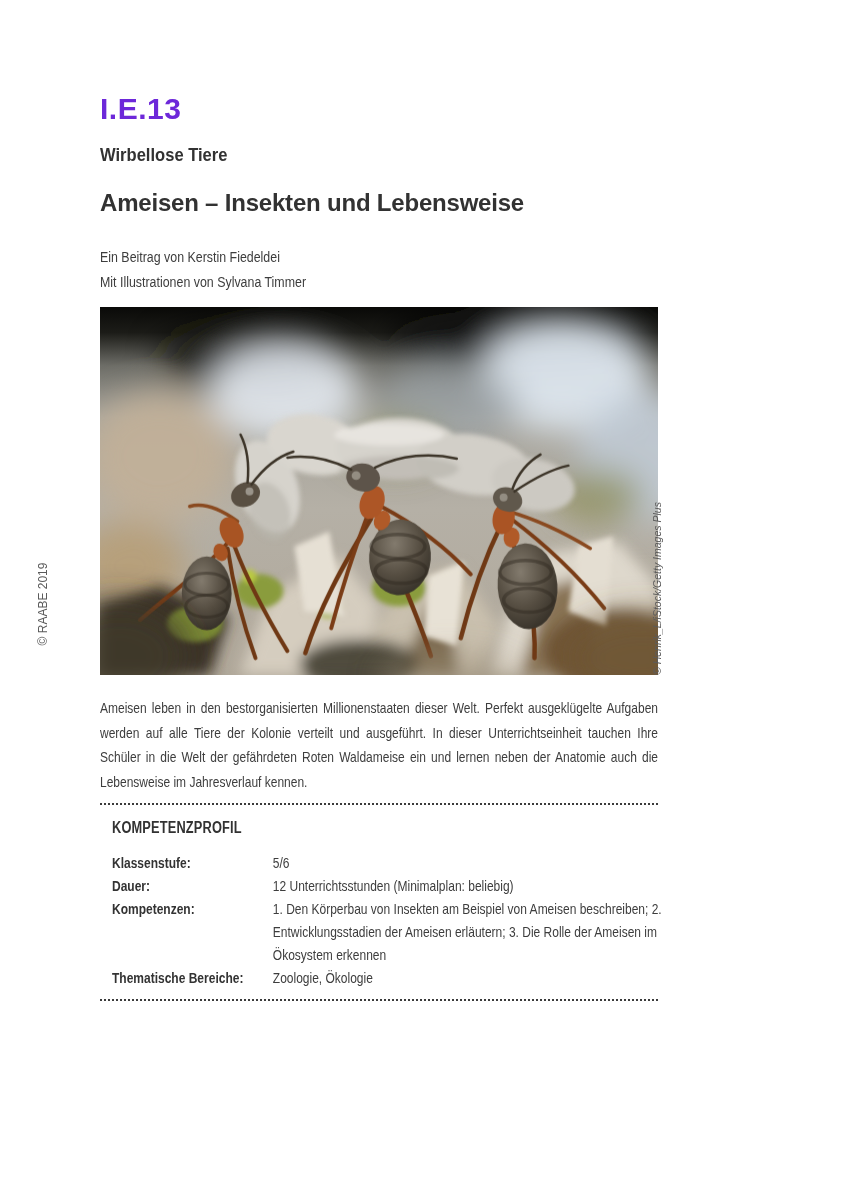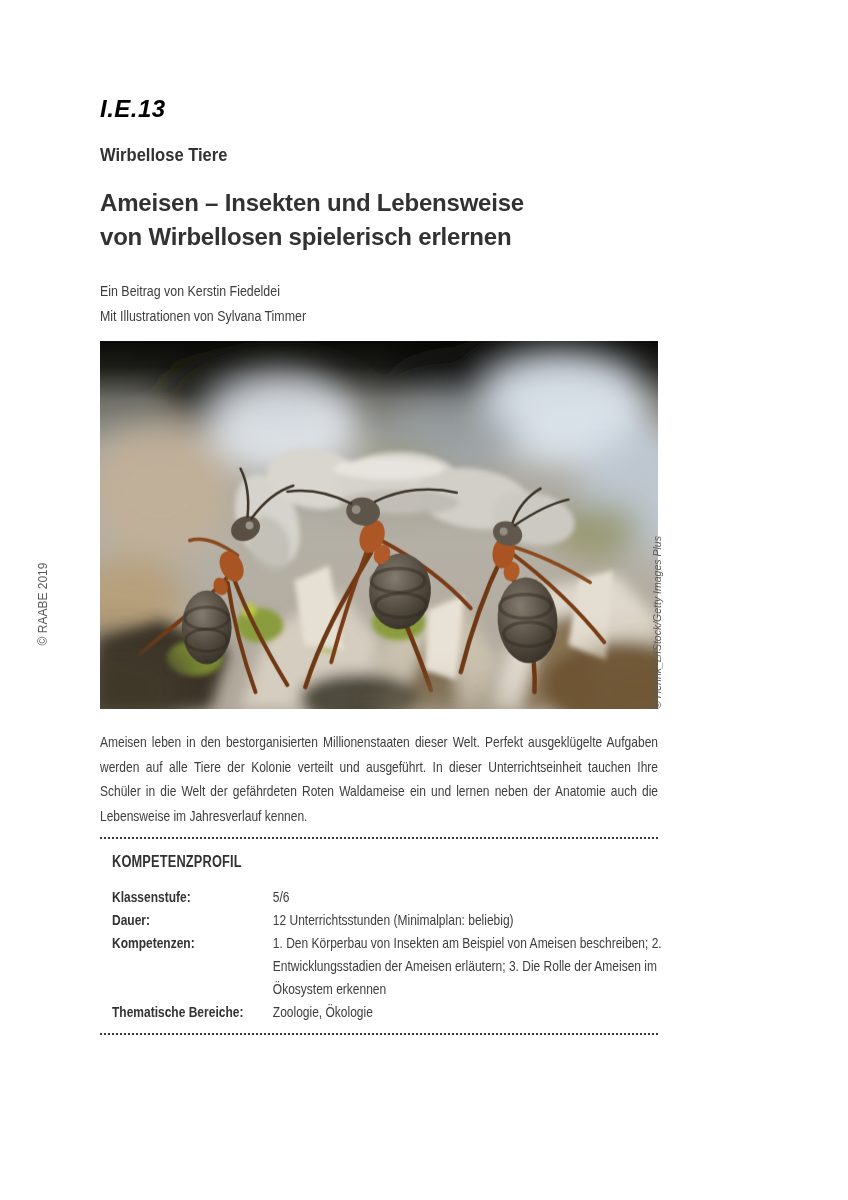--- a/index.html
+++ b/index.html
@@ -10,21 +10,21 @@
     font-family: "Liberation Sans", sans-serif;
     color: #3d3d3d;
     overflow: hidden;
   }
   .content { margin-left: 100px; width: 558px; padding-top: 96px; }
 
   
   .cx  { transform: scaleX(0.80); transform-origin: 0 0; width: 125%; }
   .cx92{ transform: scaleX(0.92); transform-origin: 0 0; width: 108.7%; }
 
-  .doc-code { font-size: 24px; font-weight: bold; color: #000000; line-height: 26px; letter-spacing: .5px; font-style: italic; }
+  .doc-code { font-size: 30px; font-weight: bold; color: #6d28d9; line-height: 26px; letter-spacing: .5px; }
   .series   { margin-top: 22px; font-size: 18px; font-weight: bold; color: #323232; line-height: 22px; }
   .title    { margin-top: 20px; font-size: 24px; font-weight: bold; color: #323232; line-height: 34px; letter-spacing: -0.2px; }
   .byline   { margin-top: 24px; font-size: 15.5px; color: #3d3d3d; line-height: 25px; }
 
   .photo-wrap { position: relative; margin-top: 13px; width: 558px; height: 368px; }
   .photo-wrap svg { display:block; }
   .photo-credit {
     position: absolute; left: 563px; bottom: 0;
     transform: rotate(-90deg); transform-origin: left bottom;
     white-space: nowrap;
@@ -59,21 +59,20 @@
   <div class="copyright-left">© RAABE 2019</div>
 
   <div class="content">
 
     <div class="doc-code">I.E.13</div>
 
     <div class="series cx92">Wirbellose Tiere</div>
 
     <h1 class="title" style="margin:20px 0 0 0">
       <span>Ameisen – Insekten und Lebensweise</span><br>
-      <span>von Wirbellosen spielerisch erlernen</span>
     </h1>
 
     <div class="byline cx">
       <div>Ein Beitrag von Kerstin Fiedeldei</div>
       <div>Mit Illustrationen von Sylvana Timmer</div>
     </div>
 
     <div class="photo-wrap">
       <svg width="558" height="368" viewBox="0 0 560 369" preserveAspectRatio="none" aria-hidden="true">
         <defs>

